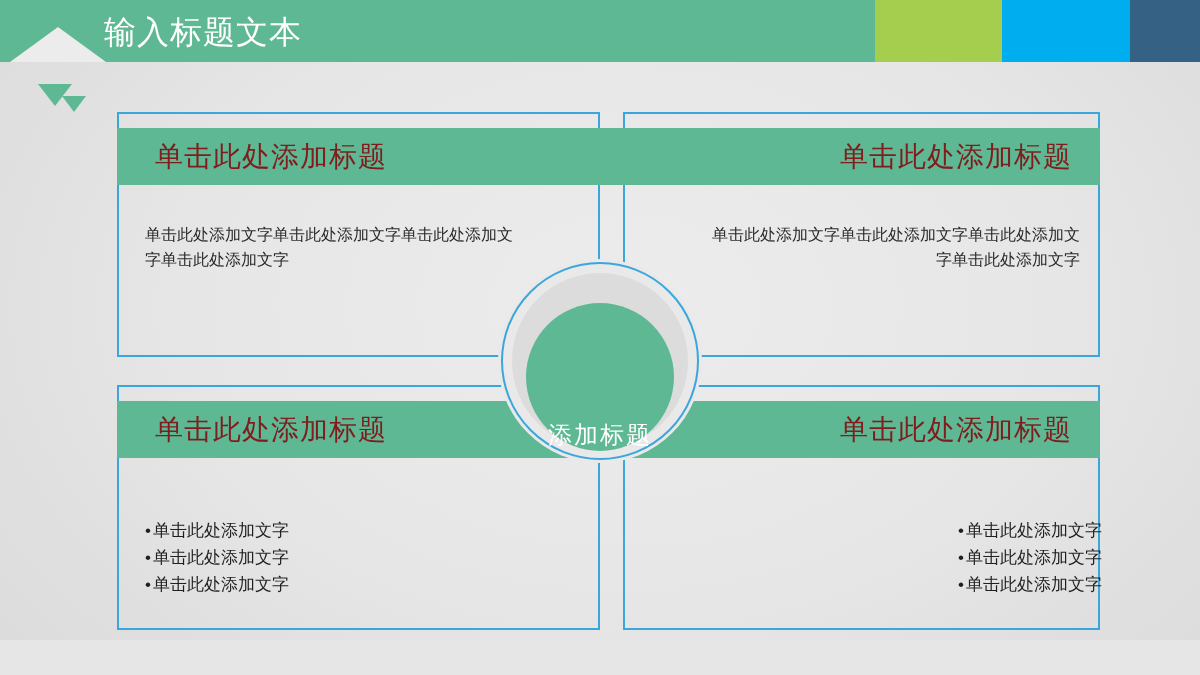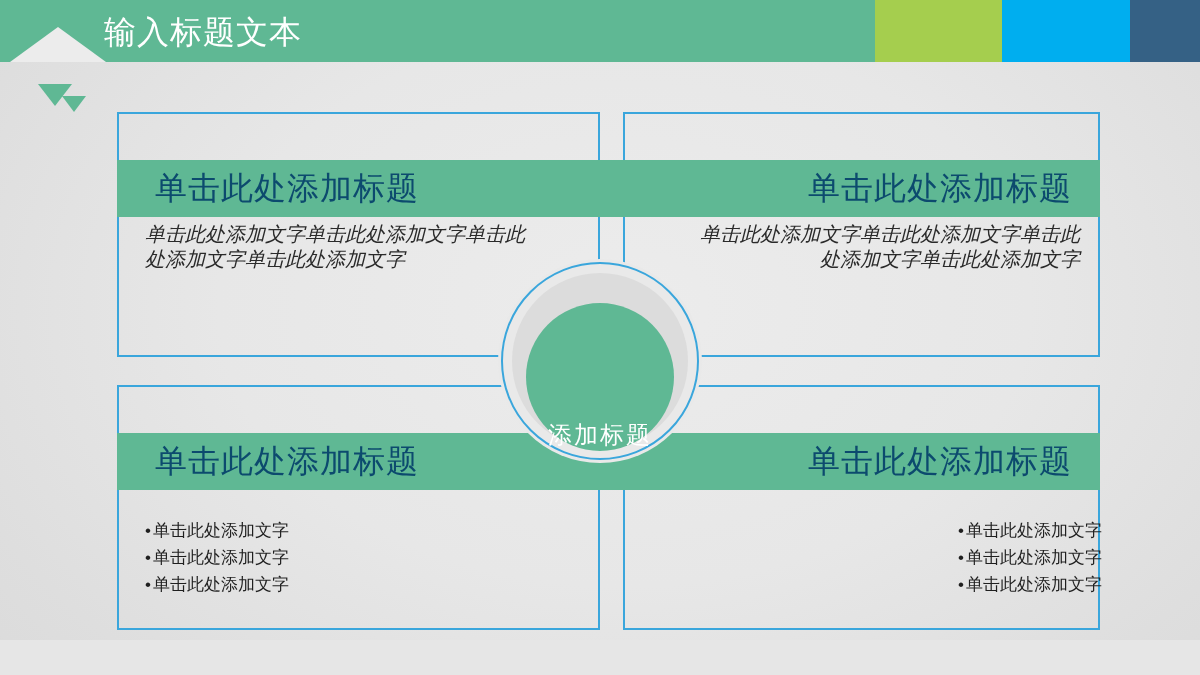--- a/index.html
+++ b/index.html
@@ -50,29 +50,29 @@
   
   .card{position:absolute;box-sizing:border-box;border:2px solid #3aa6dc;background:transparent;}
   .card-tl{left:117px;top:112px;width:483px;height:245px;}
   .card-tr{left:623px;top:112px;width:477px;height:245px;}
   .card-bl{left:117px;top:385px;width:483px;height:245px;}
   .card-br{left:623px;top:385px;width:477px;height:245px;}
 
   .card-head{
     position:absolute;height:57px;background:#5fb894;
     display:flex;align-items:center;
-    color:#0c4a6e;font-size:32px;letter-spacing:1px;white-space:nowrap;margin-top:32px;
+    color:#7f1d1d;font-size:28px;letter-spacing:1px;white-space:nowrap;
   }
   .head-tl{left:117px;top:128px;width:520px;justify-content:flex-start;padding-left:38px;box-sizing:border-box;}
   .head-tr{left:588px;top:128px;width:512px;justify-content:flex-end;padding-right:28px;box-sizing:border-box;}
   .head-bl{left:117px;top:401px;width:520px;justify-content:flex-start;padding-left:38px;box-sizing:border-box;}
   .head-br{left:588px;top:401px;width:512px;justify-content:flex-end;padding-right:28px;box-sizing:border-box;}
 
   .body-txt{
-    position:absolute;font-size:20px;color:#2a2a2a;line-height:25px;font-style:italic;
+    position:absolute;font-size:16px;color:#2a2a2a;line-height:25px;
   }
   .body-tl{left:145px;top:222px;width:380px;text-align:left;}
   .body-tr{left:700px;top:222px;width:380px;text-align:right;}
   .bul{position:absolute;font-size:17px;color:#1f1f1f;line-height:27px;list-style:none;margin:12px;padding:0;}
   .bul-bl{left:133px;top:505px;width:330px;text-align:left;}
   .bul-br{left:760px;top:505px;width:330px;text-align:right;}
   .bul li:before{content:"\2022";margin-right:2px;}
 
   
   .ring-blue{

